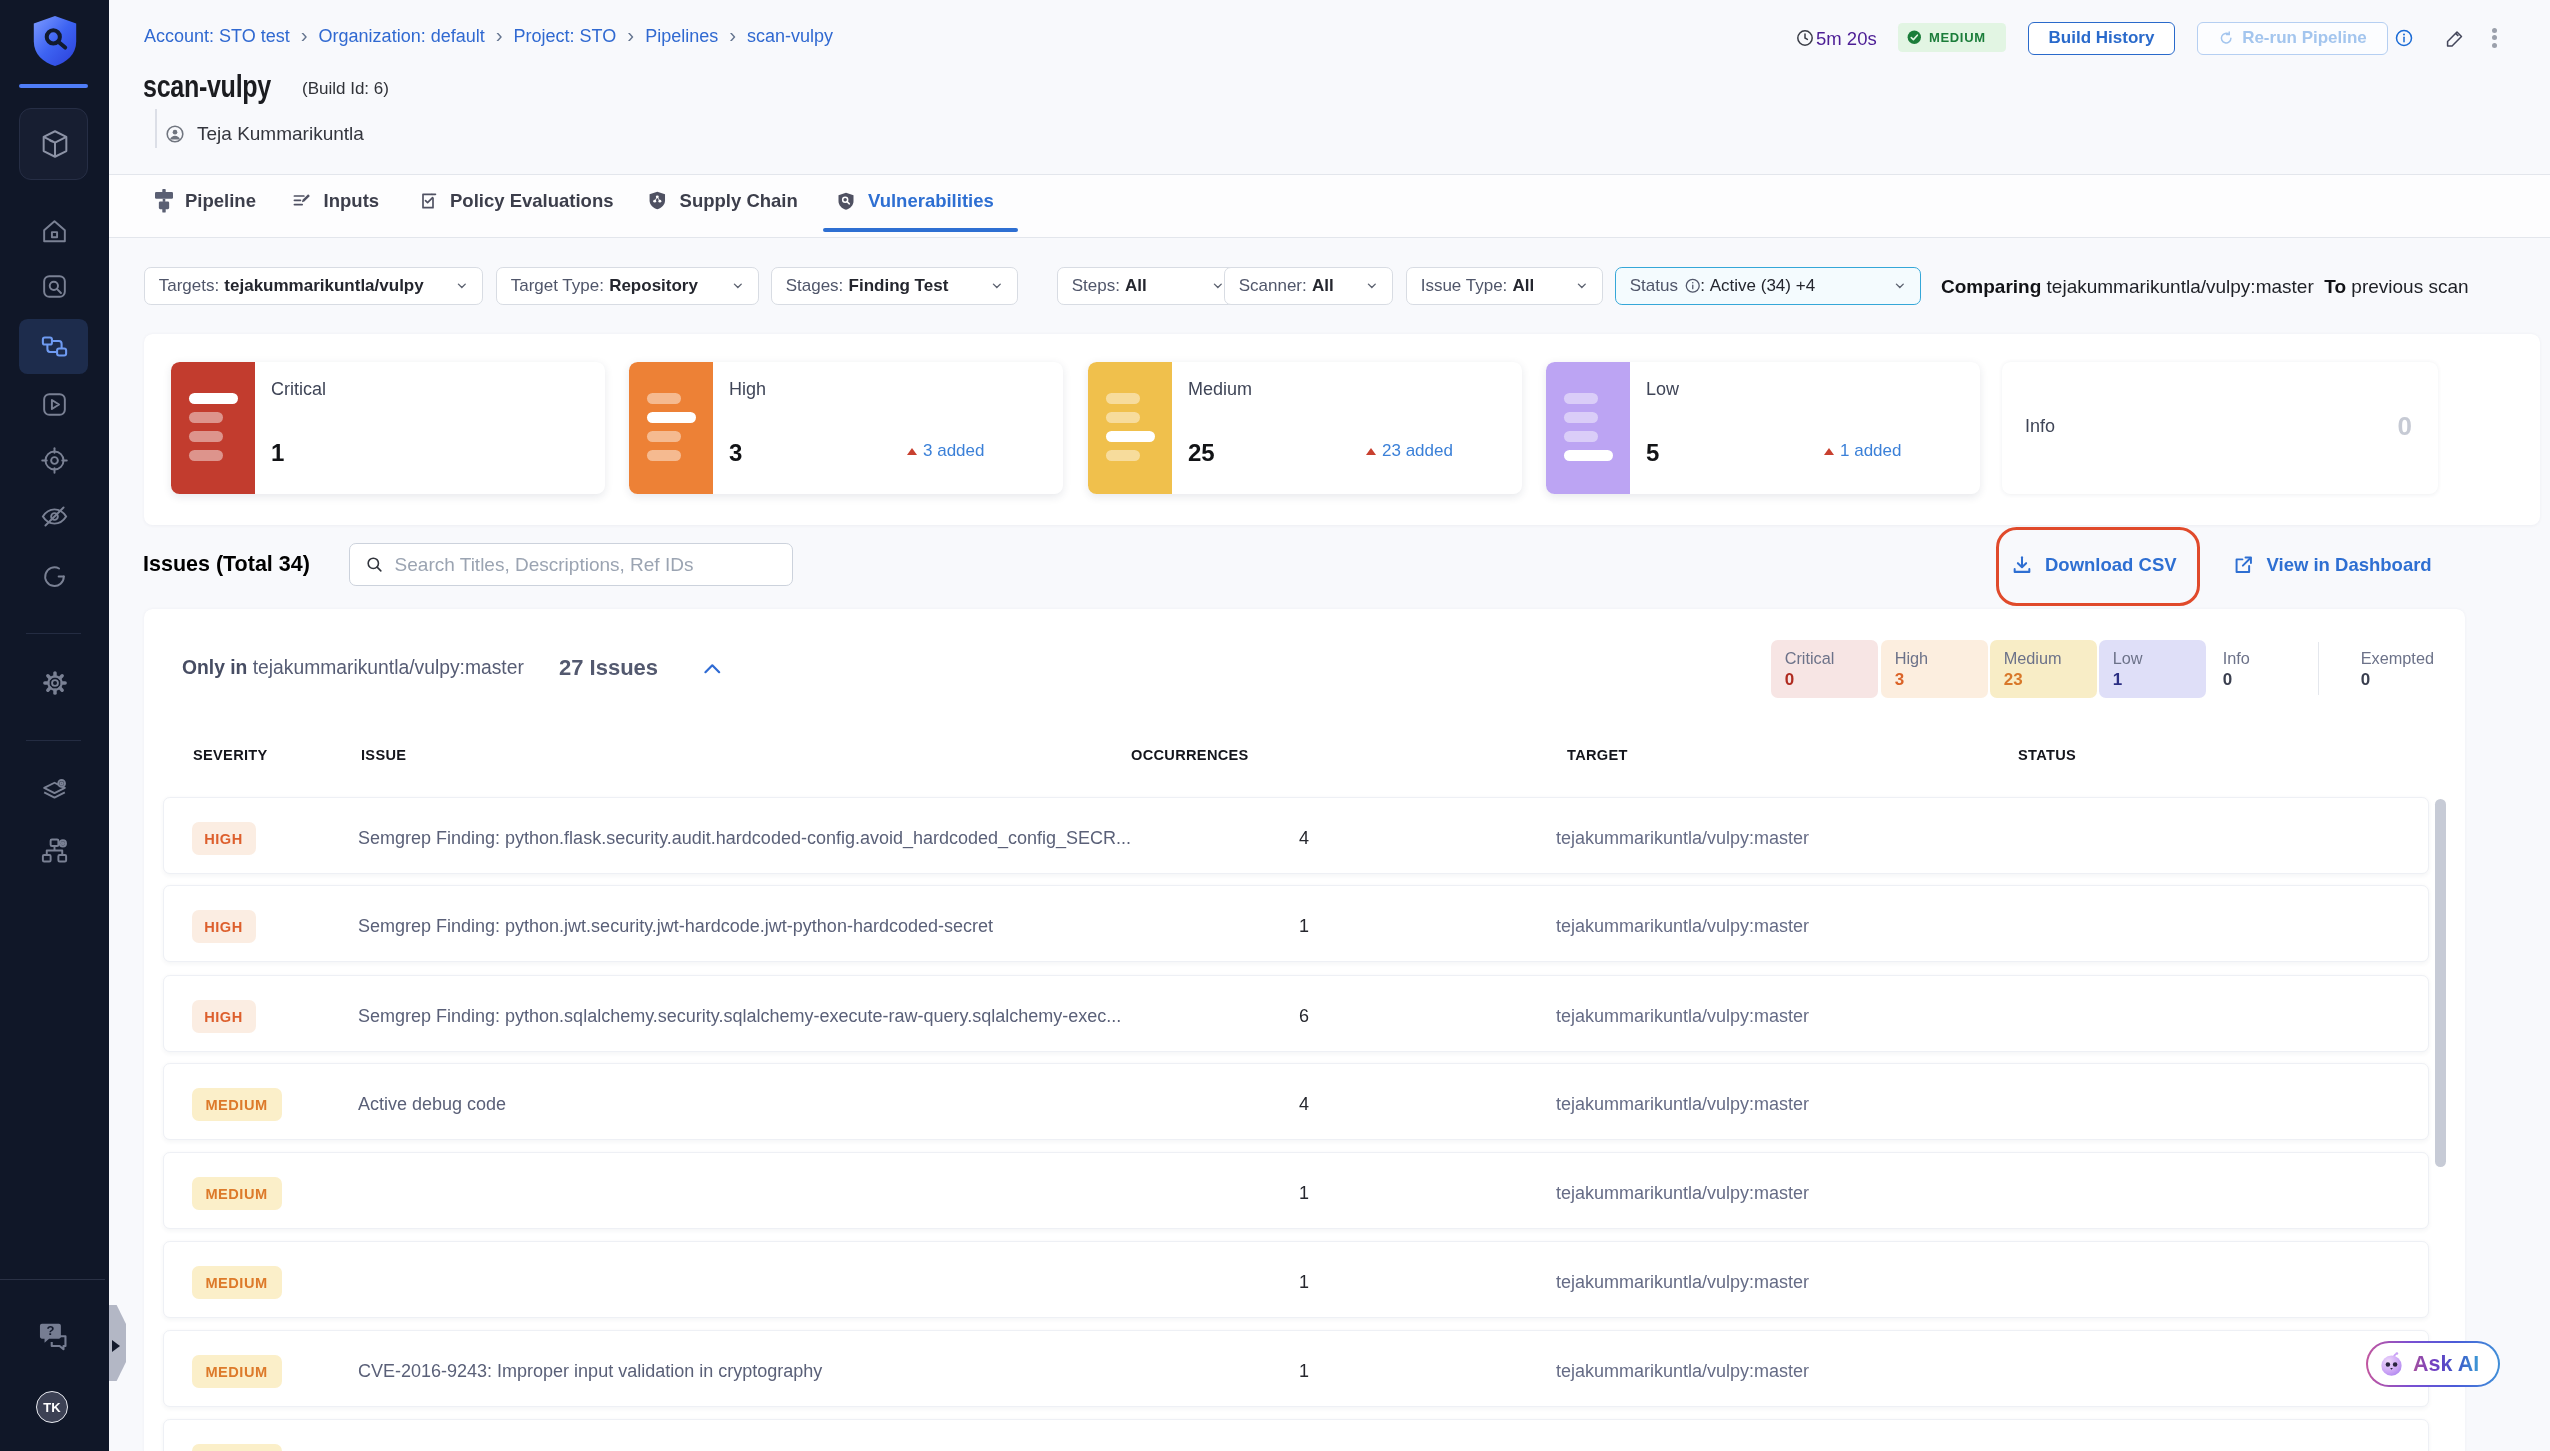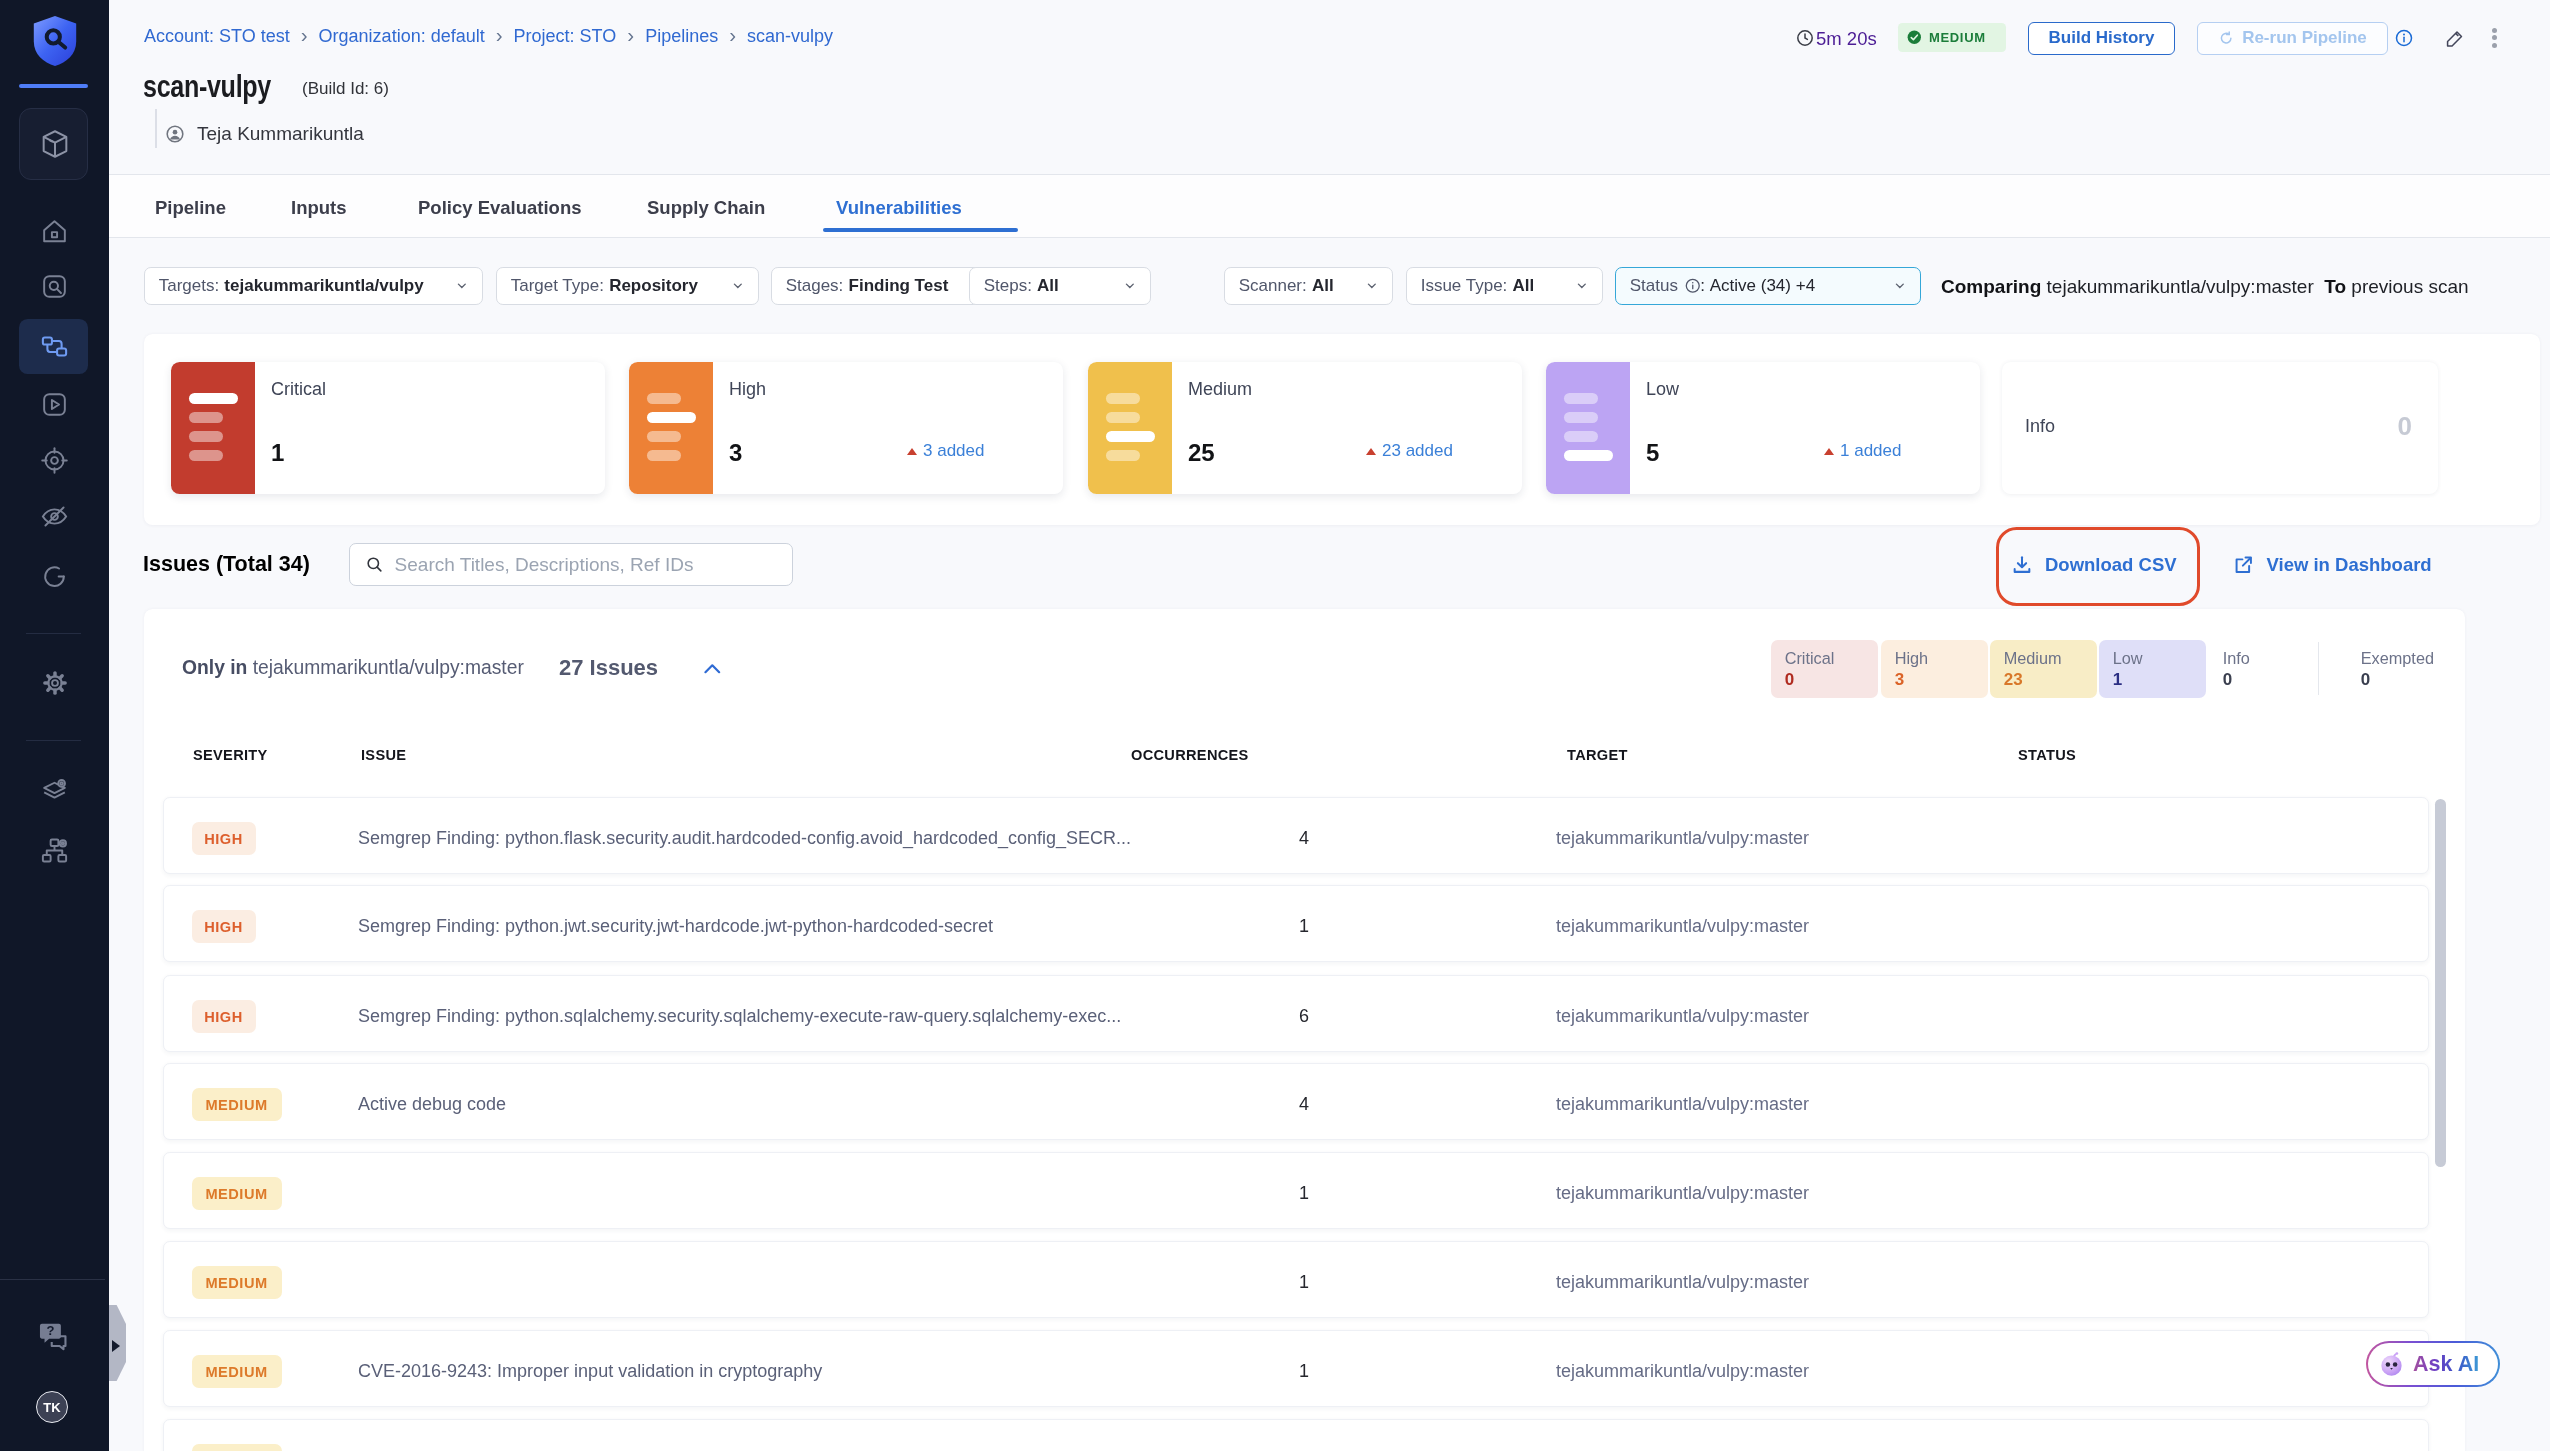--- a/index.html
+++ b/index.html
@@ -5,21 +5,21 @@
   * { margin:0; padding:0; box-sizing:border-box; }
   html,body { width:2550px; height:1451px; overflow:hidden; }
   body { font-family:"Liberation Sans", sans-serif; background:#f8f9fc; position:relative; }
   .abs { position:absolute; }
   .flex { display:flex; align-items:center; }
   
   .sidebar { position:absolute; left:0; top:0; width:109px; height:1451px; background:#101728; }
     .sb-ic { position:absolute; left:0; width:109px; display:flex; justify-content:center; }
   
   .tabdiv { position:absolute; left:109px; right:0; height:0.9px; background:#e3e6ec; }
-  .tab { position:absolute; top:185px; height:31px; display:flex; align-items:center; gap:12px; font-size:18.5px; font-weight:bold; color:#3c3e4b;flex-direction:column; }
+  .tab { position:absolute; top:185px; height:31px; display:flex; align-items:center; gap:12px; font-size:18.5px; font-weight:bold; color:#3c3e4b; }
   .tab.active { color:#2e6fd2; }
   .bc-sep { color:#64748f; font-size:20.6px; margin-top:-1.7px; }
   
   .drop { position:absolute; top:267px; height:38px; background:#fff; border:0.9px solid #d8dce3; border-radius:6.9px; display:flex; align-items:center; padding:0 13.7px; font-size:17px; color:#50566a; white-space:nowrap; }
   .drop b { color:#24262e; font-weight:bold; margin-left:5.2px; }
   .drop .chev { margin-left:auto; }
   
   .cardwrap { position:absolute; left:144px; top:334px; width:2396px; height:191px; background:#fff; border-radius:8.6px; box-shadow:0 0.9px 3.4px rgba(30,40,70,0.05); }
   .scard { position:absolute; top:362px; height:132px; width:434px; background:#fff; border-radius:8.6px; box-shadow:0 2.6px 8.6px rgba(30,40,70,0.10); }
   .sicon { position:absolute; left:0; top:0; width:84px; height:132px; border-radius:8.6px 0 0 8.6px; }
@@ -303,21 +303,21 @@
       <path d="M6 9 L12 15 L18 9"></path>
     </svg></div>
 <div class="drop" style="left:496px; width:263px;">Target Type:<b>Repository</b>
   <svg class="chev" width="13.7" height="13.7" viewBox="0 0 24 24" fill="none" stroke="#5b616f" stroke-width="2.4" stroke-linecap="round">
       <path d="M6 9 L12 15 L18 9"></path>
     </svg></div>
 <div class="drop" style="left:771px; width:247px;">Stages:<b>Finding Test</b>
   <svg class="chev" width="13.7" height="13.7" viewBox="0 0 24 24" fill="none" stroke="#5b616f" stroke-width="2.4" stroke-linecap="round">
       <path d="M6 9 L12 15 L18 9"></path>
     </svg></div>
-<div class="drop" style="left:969px; width:182px;">Steps:<b>All</b>
+<div class="drop" style="left:1057px; width:182px;">Steps:<b>All</b>
   <svg class="chev" width="13.7" height="13.7" viewBox="0 0 24 24" fill="none" stroke="#5b616f" stroke-width="2.4" stroke-linecap="round">
       <path d="M6 9 L12 15 L18 9"></path>
     </svg></div>
 <div class="drop" style="left:1224px; width:169px;">Scanner:<b>All</b>
   <svg class="chev" width="13.7" height="13.7" viewBox="0 0 24 24" fill="none" stroke="#5b616f" stroke-width="2.4" stroke-linecap="round">
       <path d="M6 9 L12 15 L18 9"></path>
     </svg></div>
 <div class="drop" style="left:1406px; width:197px;">Issue Type:<b>All</b>
   <svg class="chev" width="13.7" height="13.7" viewBox="0 0 24 24" fill="none" stroke="#5b616f" stroke-width="2.4" stroke-linecap="round">
       <path d="M6 9 L12 15 L18 9"></path>

